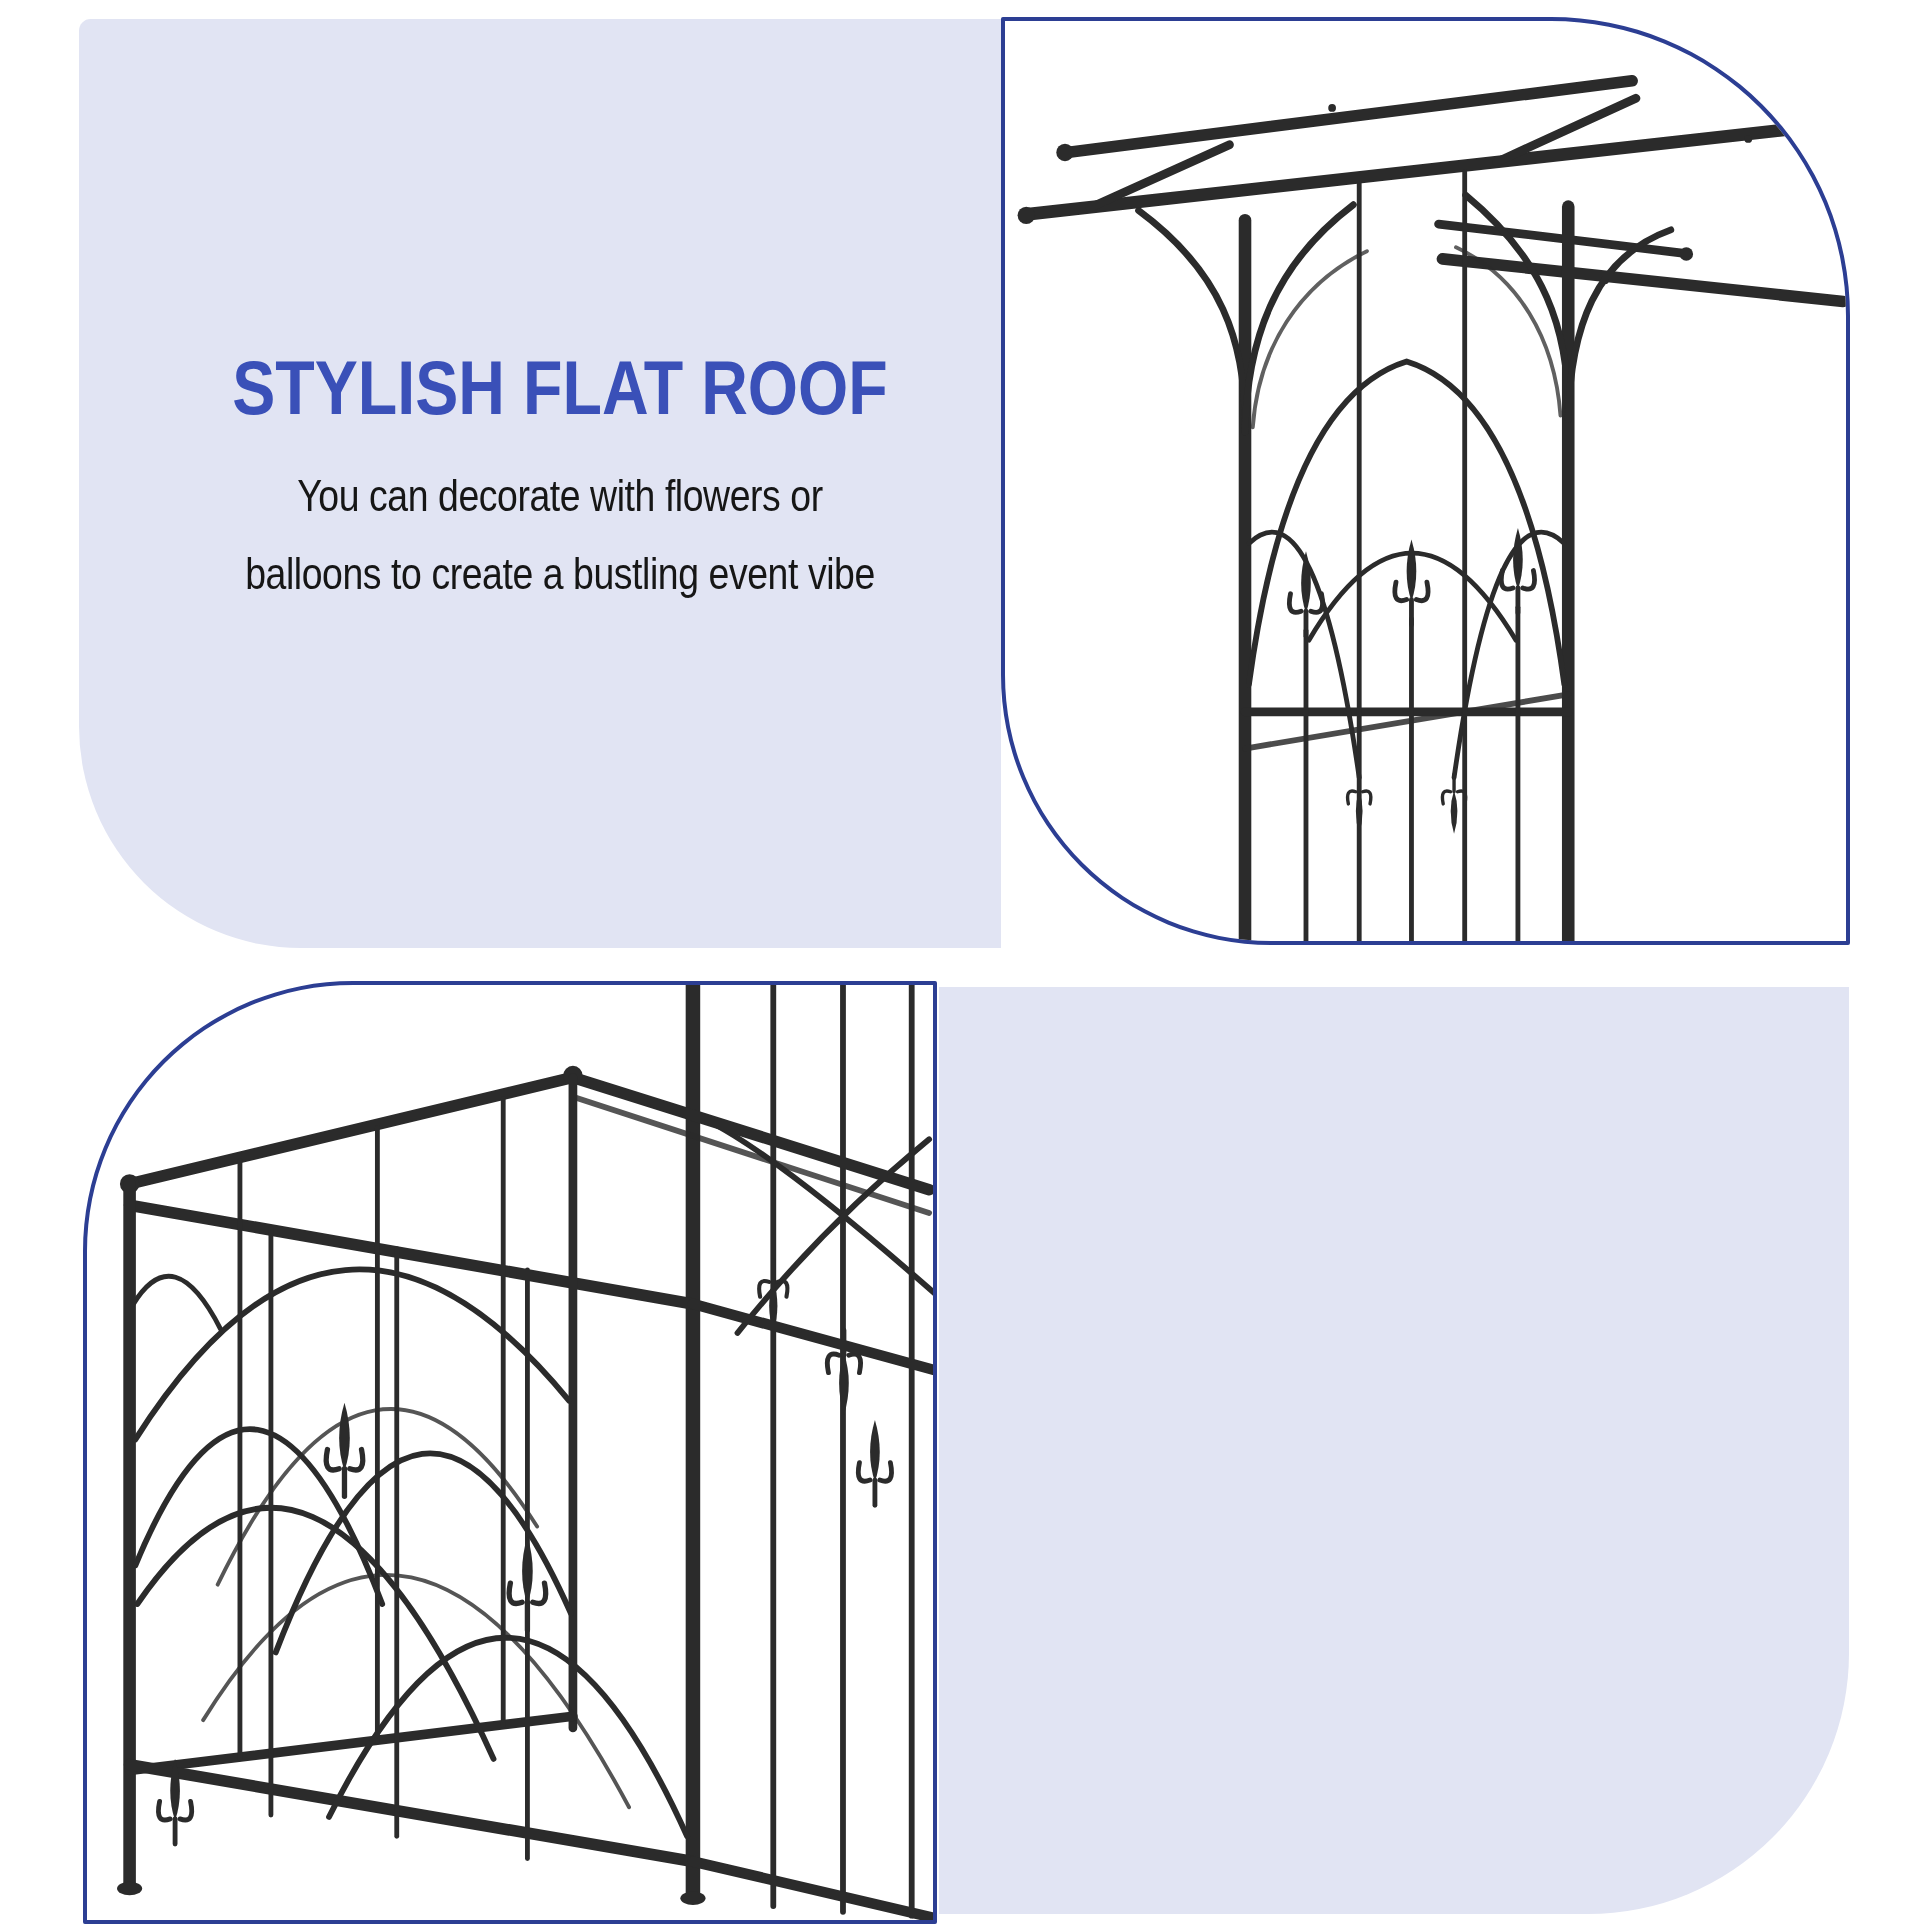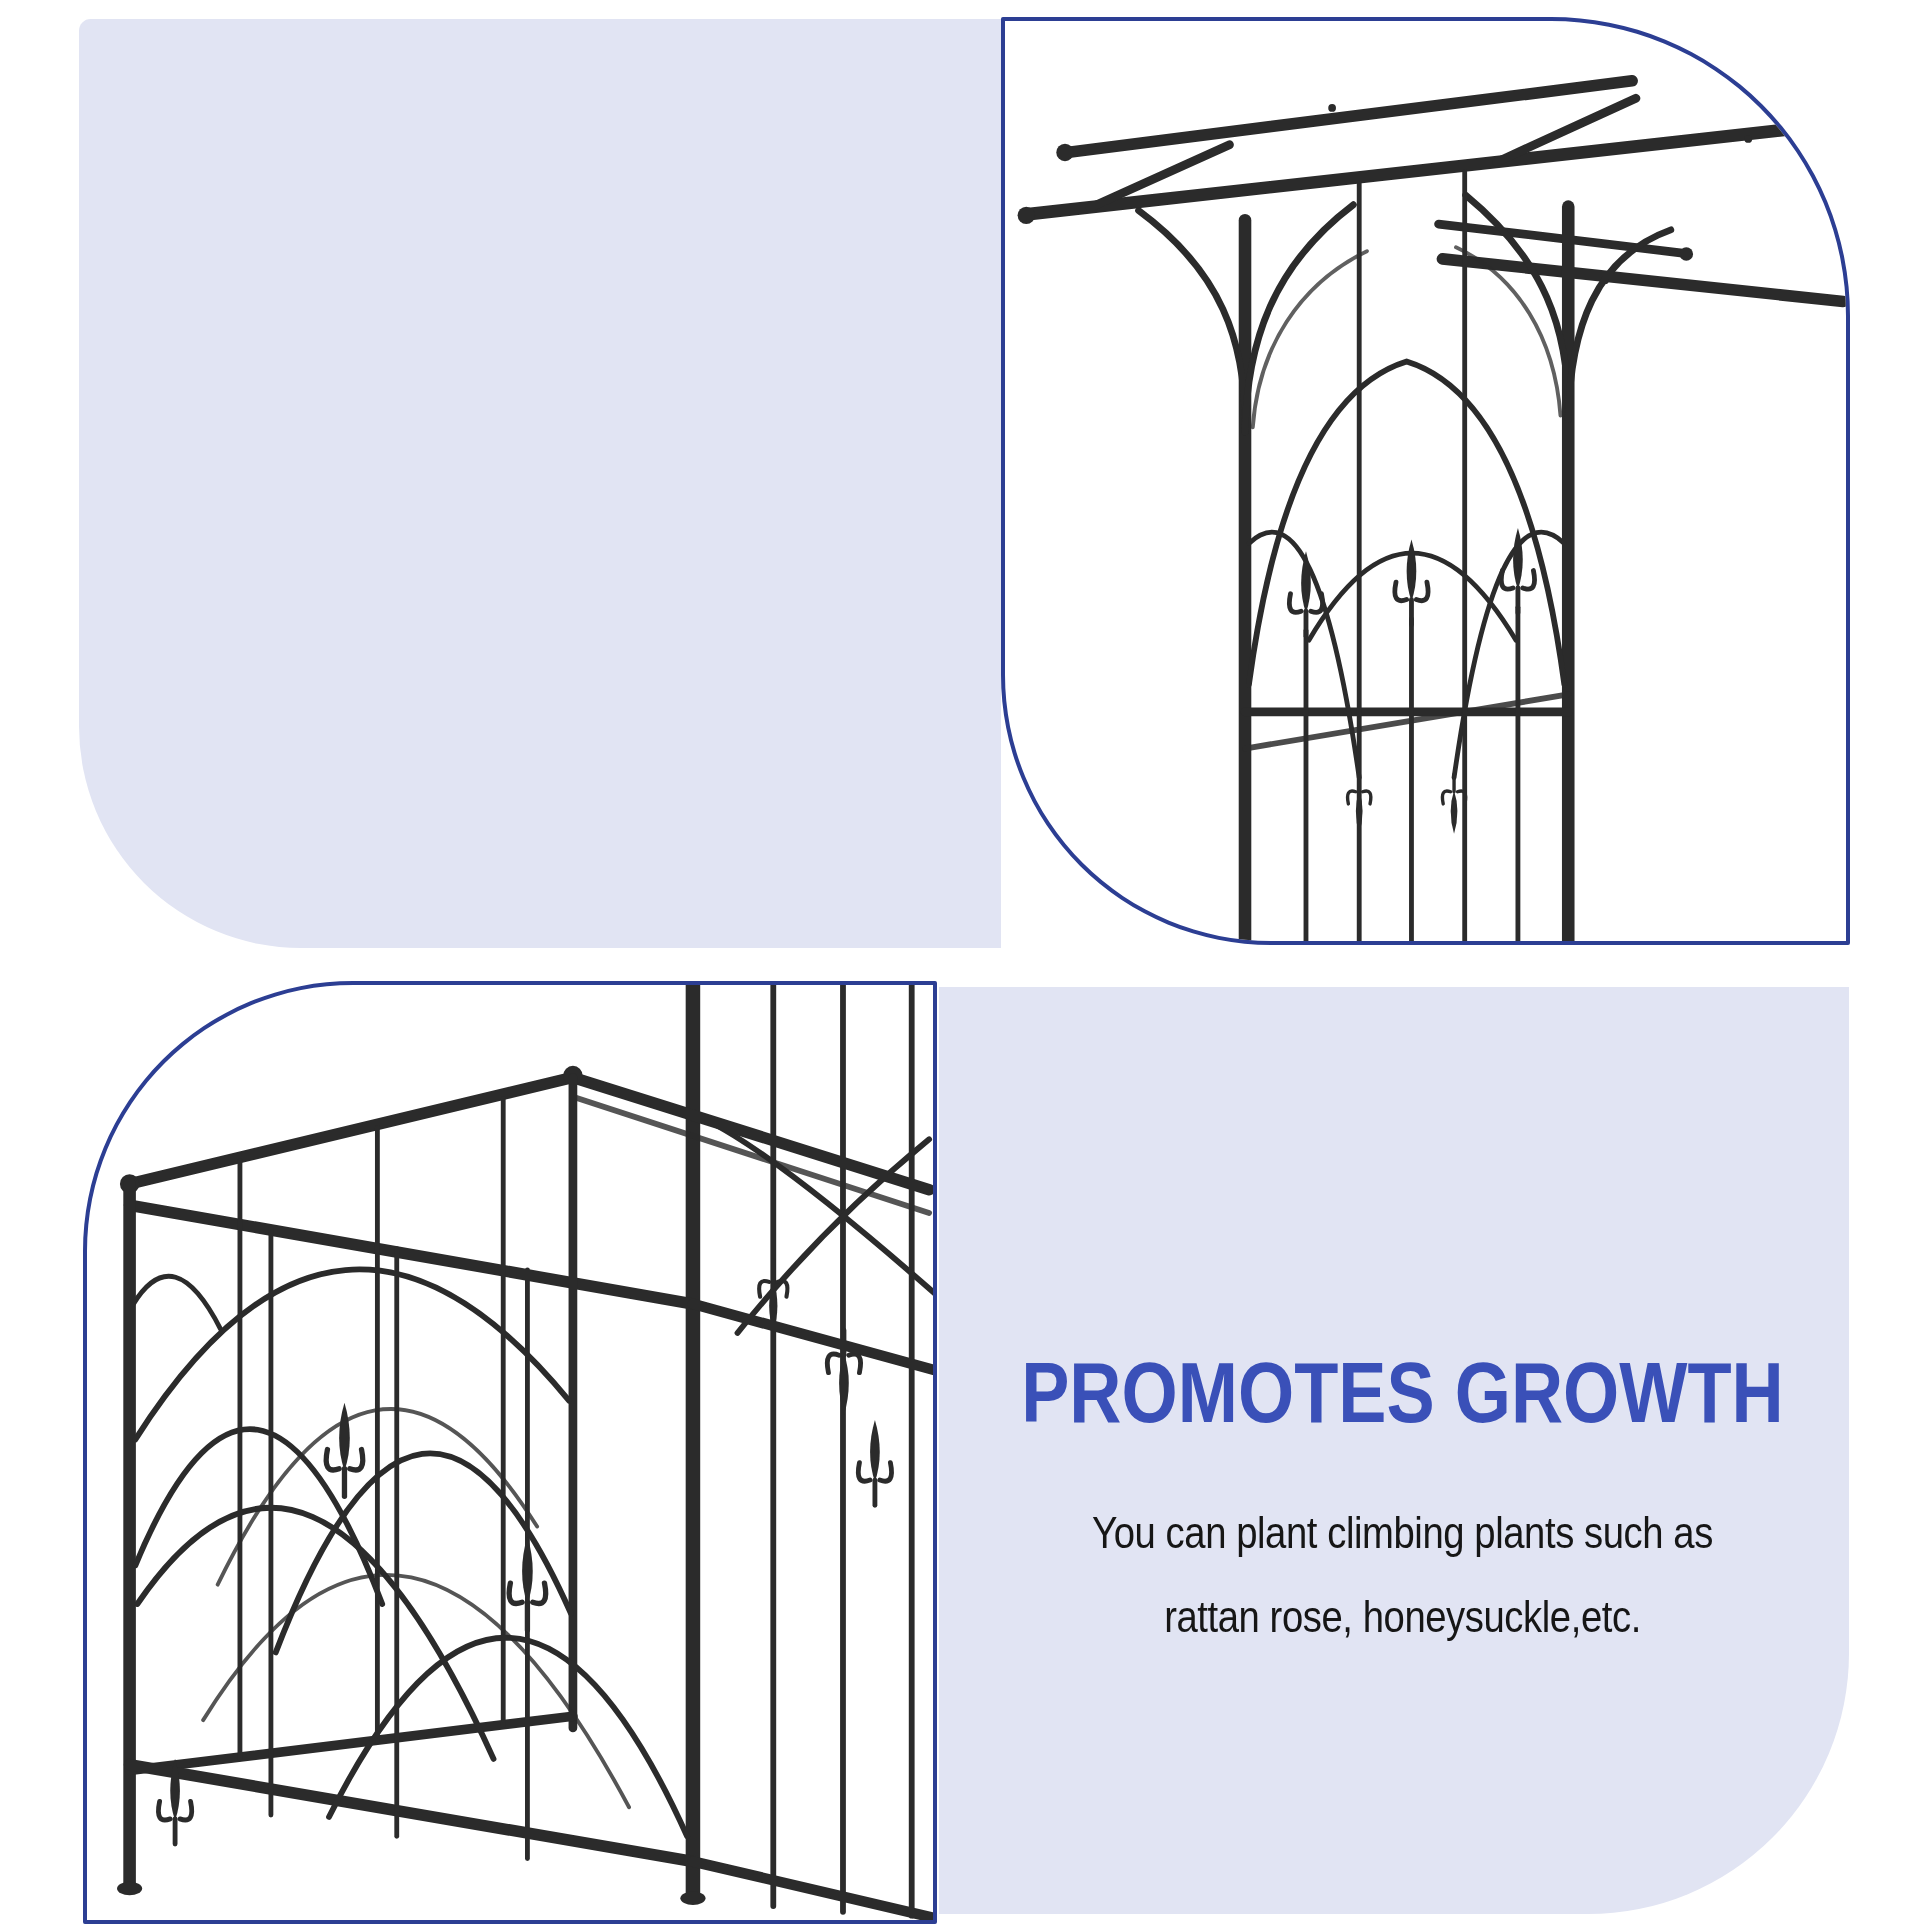--- a/index.html
+++ b/index.html
@@ -40,20 +40,27 @@
   .text-bottom .title{font-size:85px;}
   .text-bottom .desc{font-size:45px;line-height:84px;margin-top:56px;}
 </style>
 </head>
 <body>
 
 <div class="canvas">
 
   <div class="panel panel-top-left"></div>
 
+  <div class="feature-text text-top">
+    <div class="title">STYLISH FLAT ROOF</div>
+    <div class="desc">
+      <div>You can decorate with flowers or</div>
+      <div>balloons to create a bustling event vibe</div>
+    </div>
+  </div>
 
   <div class="frame frame-top-right">
     <div class="photo">
       <svg viewBox="0 0 869 951" preserveAspectRatio="xMidYMid slice" aria-hidden="true">
         <defs>
           <g id="fin-t" stroke="currentColor" fill="none" stroke-linecap="round">
             <path d="M0,0 Q10,34 0,64 Q-10,34 0,0" fill="currentColor" stroke="none"></path>
             <path d="M-16,44 Q-21,68 -5,62" stroke-width="5"></path>
             <path d="M16,44 Q21,68 5,62" stroke-width="5"></path>
             <path d="M0,62 L0,88" stroke-width="5"></path>
@@ -170,22 +177,15 @@
           <use href="#fin-b" transform="translate(266,432) scale(1.1)"></use>
           <use href="#fin-b" transform="translate(455,570) scale(1.1)"></use>
           <use href="#fin-b" transform="translate(91,800)"></use>
         </g>
       </svg>
     </div>
   </div>
 
   <div class="panel panel-bottom-right"></div>
 
-  <div class="feature-text text-bottom">
-    <div class="title">PROMOTES GROWTH</div>
-    <div class="desc">
-      <div>You can plant climbing plants such as</div>
-      <div>rattan rose, honeysuckle,etc.</div>
-    </div>
-  </div>
 
 </div>
 
 
 </body></html>

